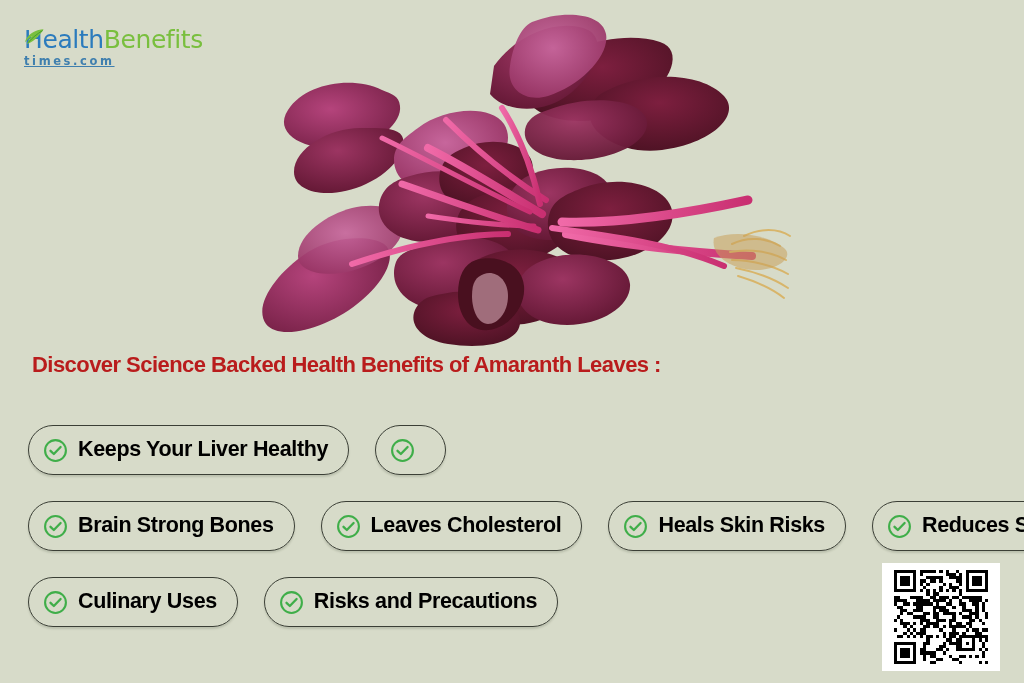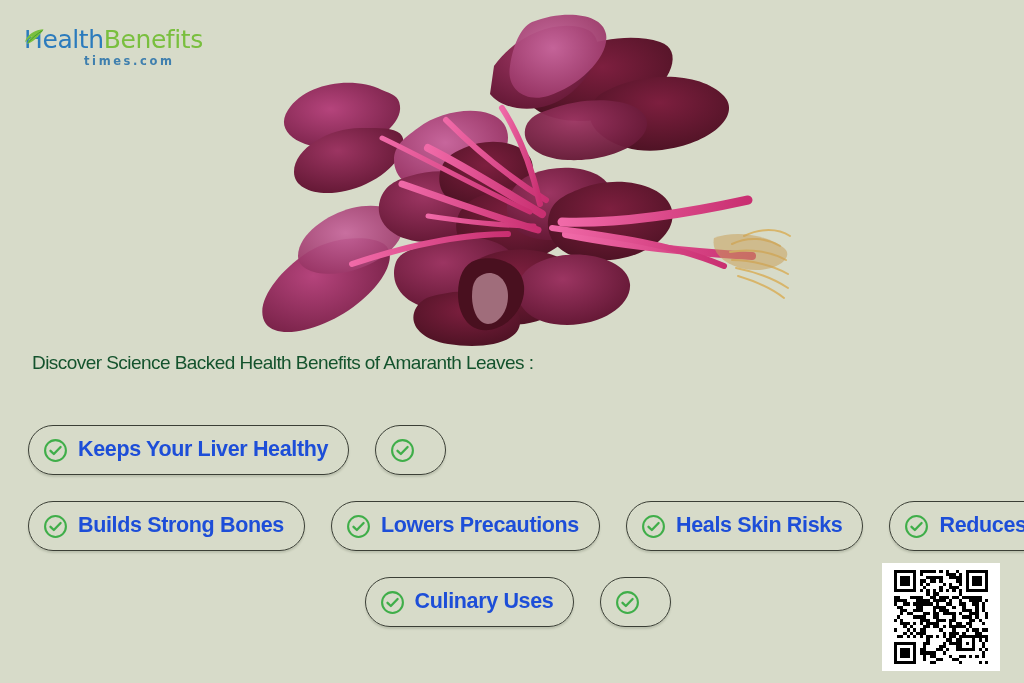--- a/index.html
+++ b/index.html
@@ -42,66 +42,66 @@
   #logo-leaf {
     position: absolute;
     left: 1px;
     top: 2px;
     width: 20px;
     height: 17px;
     pointer-events: none;
   }
   #logo-sub {
     margin-top: 1px;
-    margin-left: 60px;
     color: #3f7fae;
     font-family: "DejaVu Sans", sans-serif;
     font-size: 11.5px;
     font-weight: 600;
     letter-spacing: 2.6px;
     white-space: nowrap;
+    text-decoration: underline;
   }
 
   
   #hero {
     position: absolute;
     left: 232px;
     top: 8px;
     width: 580px;
     height: 340px;
   }
   #hero svg { display: block; width: 100%; height: 100%; }
 
   
   #title {
     position: absolute;
     left: 32px;
     top: 352px;
     width: 960px;
-    color: #14532d;
+    color: #b91c1c;
     font-family: "Liberation Sans Narrow", "Liberation Sans", sans-serif;
-    font-size: 19px;
-    font-weight: normal;
+    font-size: 22px;
+    font-weight: bold;
     letter-spacing: -0.55px;
     white-space: nowrap;
   }
 
   
   .pill-row {
     position: absolute;
     left: 28px;
     width: 980px;
     height: 50px;
     display: flex;
     align-items: center;
     gap: 26px;
   }
   #row-1 { top: 425px; }
   #row-2 { top: 501px; }
-  #row-3 { top: 577px; justify-content: center; }
+  #row-3 { top: 577px; }
 
   .pill {
     display: inline-flex;
     align-items: center;
     height: 50px;
     box-sizing: border-box;
     padding: 0 20px 0 14px;
     border: 1.3px solid #3b3f36;
     border-radius: 25px;
     background: transparent;
@@ -109,21 +109,21 @@
     white-space: nowrap;
   }
   .pill-check {
     flex: none;
     width: 25px;
     height: 25px;
     margin-right: 10px;
   }
   .pill-check svg { display: block; width: 25px; height: 25px; }
   .pill-label {
-    color: #1d4ed8;
+    color: #000000;
     font-family: "Liberation Sans Narrow", "Liberation Sans", sans-serif;
     font-size: 21.5px;
     font-weight: bold;
     letter-spacing: -0.35px;
     line-height: 1;
   }
 
   
   #qr {
     position: absolute;
@@ -250,30 +250,30 @@
   </div>
 
   <div class="pill-row" id="row-2">
     <div class="pill">
       <span class="pill-check">
         <svg viewBox="0 0 24 24" aria-hidden="true">
             <circle cx="12" cy="12" r="10" fill="none" stroke="#3fae49" stroke-width="2"></circle>
             <path d="M7.2 12.3 L10.4 15.4 L16.9 8.6" fill="none" stroke="#3fae49" stroke-width="2.2" stroke-linecap="round" stroke-linejoin="round"></path>
           </svg>
       </span>
-      <span class="pill-label">Builds Strong Bones</span>
-    </div>
-    <div class="pill">
-      <span class="pill-check">
-        <svg viewBox="0 0 24 24" aria-hidden="true">
-            <circle cx="12" cy="12" r="10" fill="none" stroke="#3fae49" stroke-width="2"></circle>
-            <path d="M7.2 12.3 L10.4 15.4 L16.9 8.6" fill="none" stroke="#3fae49" stroke-width="2.2" stroke-linecap="round" stroke-linejoin="round"></path>
-          </svg>
-      </span>
-      <span class="pill-label">Lowers Precautions</span>
+      <span class="pill-label">Brain Strong Bones</span>
+    </div>
+    <div class="pill">
+      <span class="pill-check">
+        <svg viewBox="0 0 24 24" aria-hidden="true">
+            <circle cx="12" cy="12" r="10" fill="none" stroke="#3fae49" stroke-width="2"></circle>
+            <path d="M7.2 12.3 L10.4 15.4 L16.9 8.6" fill="none" stroke="#3fae49" stroke-width="2.2" stroke-linecap="round" stroke-linejoin="round"></path>
+          </svg>
+      </span>
+      <span class="pill-label">Leaves Cholesterol</span>
     </div>
     <div class="pill">
       <span class="pill-check">
         <svg viewBox="0 0 24 24" aria-hidden="true">
             <circle cx="12" cy="12" r="10" fill="none" stroke="#3fae49" stroke-width="2"></circle>
             <path d="M7.2 12.3 L10.4 15.4 L16.9 8.6" fill="none" stroke="#3fae49" stroke-width="2.2" stroke-linecap="round" stroke-linejoin="round"></path>
           </svg>
       </span>
       <span class="pill-label">Heals Skin Risks</span>
     </div>
@@ -298,20 +298,21 @@
       </span>
       <span class="pill-label">Culinary Uses</span>
     </div>
     <div class="pill">
       <span class="pill-check">
         <svg viewBox="0 0 24 24" aria-hidden="true">
             <circle cx="12" cy="12" r="10" fill="none" stroke="#3fae49" stroke-width="2"></circle>
             <path d="M7.2 12.3 L10.4 15.4 L16.9 8.6" fill="none" stroke="#3fae49" stroke-width="2.2" stroke-linecap="round" stroke-linejoin="round"></path>
           </svg>
       </span>
+      <span class="pill-label">Risks and Precautions</span>
     </div>
   </div>
 
   <div id="qr">
     <svg id="qr-svg" viewBox="0 0 33 33" shape-rendering="crispEdges" aria-hidden="true">
       <rect x="0" y="0" width="33" height="33" fill="#ffffff"></rect>
       <g id="qr-modules" fill="#000000">
           <path d="M2 2h1v1h-1zM3 2h1v1h-1zM4 2h1v1h-1zM5 2h1v1h-1zM6 2h1v1h-1zM7 2h1v1h-1zM8 2h1v1h-1zM10 2h1v1h-1zM11 2h1v1h-1zM12 2h1v1h-1zM13 2h1v1h-1zM14 2h1v1h-1zM16 2h1v1h-1zM18 2h1v1h-1zM21 2h1v1h-1zM24 2h1v1h-1zM25 2h1v1h-1zM26 2h1v1h-1zM27 2h1v1h-1zM28 2h1v1h-1zM29 2h1v1h-1zM30 2h1v1h-1zM2 3h1v1h-1zM8 3h1v1h-1zM10 3h1v1h-1zM18 3h1v1h-1zM19 3h1v1h-1zM20 3h1v1h-1zM22 3h1v1h-1zM24 3h1v1h-1zM30 3h1v1h-1zM2 4h1v1h-1zM4 4h1v1h-1zM5 4h1v1h-1zM6 4h1v1h-1zM8 4h1v1h-1zM12 4h1v1h-1zM13 4h1v1h-1zM14 4h1v1h-1zM15 4h1v1h-1zM16 4h1v1h-1zM19 4h1v1h-1zM20 4h1v1h-1zM21 4h1v1h-1zM22 4h1v1h-1zM24 4h1v1h-1zM26 4h1v1h-1zM27 4h1v1h-1zM28 4h1v1h-1zM30 4h1v1h-1zM2 5h1v1h-1zM4 5h1v1h-1zM5 5h1v1h-1zM6 5h1v1h-1zM8 5h1v1h-1zM10 5h1v1h-1zM11 5h1v1h-1zM13 5h1v1h-1zM14 5h1v1h-1zM16 5h1v1h-1zM21 5h1v1h-1zM22 5h1v1h-1zM24 5h1v1h-1zM26 5h1v1h-1zM27 5h1v1h-1zM28 5h1v1h-1zM30 5h1v1h-1zM2 6h1v1h-1zM4 6h1v1h-1zM5 6h1v1h-1zM6 6h1v1h-1zM8 6h1v1h-1zM10 6h1v1h-1zM12 6h1v1h-1zM17 6h1v1h-1zM19 6h1v1h-1zM22 6h1v1h-1zM24 6h1v1h-1zM26 6h1v1h-1zM27 6h1v1h-1zM28 6h1v1h-1zM30 6h1v1h-1zM2 7h1v1h-1zM8 7h1v1h-1zM11 7h1v1h-1zM16 7h1v1h-1zM19 7h1v1h-1zM20 7h1v1h-1zM21 7h1v1h-1zM24 7h1v1h-1zM30 7h1v1h-1zM2 8h1v1h-1zM3 8h1v1h-1zM4 8h1v1h-1zM5 8h1v1h-1zM6 8h1v1h-1zM7 8h1v1h-1zM8 8h1v1h-1zM10 8h1v1h-1zM12 8h1v1h-1zM14 8h1v1h-1zM16 8h1v1h-1zM18 8h1v1h-1zM20 8h1v1h-1zM22 8h1v1h-1zM24 8h1v1h-1zM25 8h1v1h-1zM26 8h1v1h-1zM27 8h1v1h-1zM28 8h1v1h-1zM29 8h1v1h-1zM30 8h1v1h-1zM12 9h1v1h-1zM14 9h1v1h-1zM15 9h1v1h-1zM22 9h1v1h-1zM2 10h1v1h-1zM3 10h1v1h-1zM7 10h1v1h-1zM8 10h1v1h-1zM9 10h1v1h-1zM10 10h1v1h-1zM13 10h1v1h-1zM14 10h1v1h-1zM16 10h1v1h-1zM17 10h1v1h-1zM18 10h1v1h-1zM20 10h1v1h-1zM21 10h1v1h-1zM23 10h1v1h-1zM24 10h1v1h-1zM25 10h1v1h-1zM26 10h1v1h-1zM27 10h1v1h-1zM28 10h1v1h-1zM2 11h1v1h-1zM3 11h1v1h-1zM4 11h1v1h-1zM5 11h1v1h-1zM9 11h1v1h-1zM10 11h1v1h-1zM11 11h1v1h-1zM12 11h1v1h-1zM14 11h1v1h-1zM15 11h1v1h-1zM16 11h1v1h-1zM17 11h1v1h-1zM19 11h1v1h-1zM22 11h1v1h-1zM25 11h1v1h-1zM26 11h1v1h-1zM27 11h1v1h-1zM28 11h1v1h-1zM30 11h1v1h-1zM2 12h1v1h-1zM5 12h1v1h-1zM6 12h1v1h-1zM8 12h1v1h-1zM9 12h1v1h-1zM10 12h1v1h-1zM11 12h1v1h-1zM12 12h1v1h-1zM13 12h1v1h-1zM15 12h1v1h-1zM18 12h1v1h-1zM19 12h1v1h-1zM22 12h1v1h-1zM23 12h1v1h-1zM26 12h1v1h-1zM27 12h1v1h-1zM29 12h1v1h-1zM3 13h1v1h-1zM4 13h1v1h-1zM9 13h1v1h-1zM10 13h1v1h-1zM14 13h1v1h-1zM15 13h1v1h-1zM16 13h1v1h-1zM17 13h1v1h-1zM20 13h1v1h-1zM23 13h1v1h-1zM27 13h1v1h-1zM29 13h1v1h-1zM4 14h1v1h-1zM5 14h1v1h-1zM8 14h1v1h-1zM9 14h1v1h-1zM10 14h1v1h-1zM14 14h1v1h-1zM16 14h1v1h-1zM17 14h1v1h-1zM18 14h1v1h-1zM23 14h1v1h-1zM24 14h1v1h-1zM25 14h1v1h-1zM27 14h1v1h-1zM29 14h1v1h-1zM4 15h1v1h-1zM6 15h1v1h-1zM7 15h1v1h-1zM11 15h1v1h-1zM12 15h1v1h-1zM14 15h1v1h-1zM15 15h1v1h-1zM17 15h1v1h-1zM18 15h1v1h-1zM19 15h1v1h-1zM20 15h1v1h-1zM22 15h1v1h-1zM25 15h1v1h-1zM26 15h1v1h-1zM27 15h1v1h-1zM30 15h1v1h-1zM3 16h1v1h-1zM8 16h1v1h-1zM9 16h1v1h-1zM10 16h1v1h-1zM11 16h1v1h-1zM14 16h1v1h-1zM15 16h1v1h-1zM20 16h1v1h-1zM23 16h1v1h-1zM24 16h1v1h-1zM25 16h1v1h-1zM27 16h1v1h-1zM30 16h1v1h-1zM2 17h1v1h-1zM4 17h1v1h-1zM10 17h1v1h-1zM11 17h1v1h-1zM12 17h1v1h-1zM15 17h1v1h-1zM16 17h1v1h-1zM17 17h1v1h-1zM19 17h1v1h-1zM20 17h1v1h-1zM25 17h1v1h-1zM26 17h1v1h-1zM28 17h1v1h-1zM4 18h1v1h-1zM5 18h1v1h-1zM6 18h1v1h-1zM8 18h1v1h-1zM10 18h1v1h-1zM12 18h1v1h-1zM13 18h1v1h-1zM14 18h1v1h-1zM15 18h1v1h-1zM19 18h1v1h-1zM21 18h1v1h-1zM22 18h1v1h-1zM24 18h1v1h-1zM25 18h1v1h-1zM29 18h1v1h-1zM5 19h1v1h-1zM7 19h1v1h-1zM11 19h1v1h-1zM12 19h1v1h-1zM14 19h1v1h-1zM15 19h1v1h-1zM17 19h1v1h-1zM19 19h1v1h-1zM20 19h1v1h-1zM21 19h1v1h-1zM22 19h1v1h-1zM23 19h1v1h-1zM25 19h1v1h-1zM2 20h1v1h-1zM6 20h1v1h-1zM8 20h1v1h-1zM10 20h1v1h-1zM11 20h1v1h-1zM16 20h1v1h-1zM20 20h1v1h-1zM24 20h1v1h-1zM26 20h1v1h-1zM27 20h1v1h-1zM29 20h1v1h-1zM30 20h1v1h-1zM5 21h1v1h-1zM7 21h1v1h-1zM9 21h1v1h-1zM10 21h1v1h-1zM11 21h1v1h-1zM17 21h1v1h-1zM19 21h1v1h-1zM20 21h1v1h-1zM21 21h1v1h-1zM23 21h1v1h-1zM27 21h1v1h-1zM28 21h1v1h-1zM3 22h1v1h-1zM4 22h1v1h-1zM6 22h1v1h-1zM8 22h1v1h-1zM10 22h1v1h-1zM12 22h1v1h-1zM13 22h1v1h-1zM15 22h1v1h-1zM17 22h1v1h-1zM19 22h1v1h-1zM20 22h1v1h-1zM22 22h1v1h-1zM23 22h1v1h-1zM24 22h1v1h-1zM25 22h1v1h-1zM26 22h1v1h-1zM27 22h1v1h-1zM28 22h1v1h-1zM29 22h1v1h-1zM30 22h1v1h-1zM12 23h1v1h-1zM18 23h1v1h-1zM19 23h1v1h-1zM21 23h1v1h-1zM22 23h1v1h-1zM26 23h1v1h-1zM28 23h1v1h-1zM30 23h1v1h-1zM2 24h1v1h-1zM3 24h1v1h-1zM4 24h1v1h-1zM5 24h1v1h-1zM6 24h1v1h-1zM7 24h1v1h-1zM8 24h1v1h-1zM11 24h1v1h-1zM12 24h1v1h-1zM17 24h1v1h-1zM19 24h1v1h-1zM20 24h1v1h-1zM21 24h1v1h-1zM22 24h1v1h-1zM24 24h1v1h-1zM26 24h1v1h-1zM29 24h1v1h-1zM2 25h1v1h-1zM8 25h1v1h-1zM11 25h1v1h-1zM16 25h1v1h-1zM17 25h1v1h-1zM21 25h1v1h-1zM22 25h1v1h-1zM26 25h1v1h-1zM29 25h1v1h-1zM2 26h1v1h-1zM4 26h1v1h-1zM5 26h1v1h-1zM6 26h1v1h-1zM8 26h1v1h-1zM10 26h1v1h-1zM11 26h1v1h-1zM15 26h1v1h-1zM16 26h1v1h-1zM18 26h1v1h-1zM21 26h1v1h-1zM22 26h1v1h-1zM23 26h1v1h-1zM24 26h1v1h-1zM25 26h1v1h-1zM26 26h1v1h-1zM28 26h1v1h-1zM30 26h1v1h-1zM2 27h1v1h-1zM4 27h1v1h-1zM5 27h1v1h-1zM6 27h1v1h-1zM8 27h1v1h-1zM10 27h1v1h-1zM11 27h1v1h-1zM12 27h1v1h-1zM13 27h1v1h-1zM14 27h1v1h-1zM17 27h1v1h-1zM29 27h1v1h-1zM2 28h1v1h-1zM4 28h1v1h-1zM5 28h1v1h-1zM6 28h1v1h-1zM8 28h1v1h-1zM11 28h1v1h-1zM13 28h1v1h-1zM14 28h1v1h-1zM19 28h1v1h-1zM22 28h1v1h-1zM23 28h1v1h-1zM25 28h1v1h-1zM27 28h1v1h-1zM29 28h1v1h-1zM2 29h1v1h-1zM8 29h1v1h-1zM11 29h1v1h-1zM15 29h1v1h-1zM16 29h1v1h-1zM20 29h1v1h-1zM21 29h1v1h-1zM2 30h1v1h-1zM3 30h1v1h-1zM4 30h1v1h-1zM5 30h1v1h-1zM6 30h1v1h-1zM7 30h1v1h-1zM8 30h1v1h-1zM13 30h1v1h-1zM14 30h1v1h-1zM22 30h1v1h-1zM28 30h1v1h-1zM30 30h1v1h-1z" fill="#000000"></path>
         </g>
     </svg>

